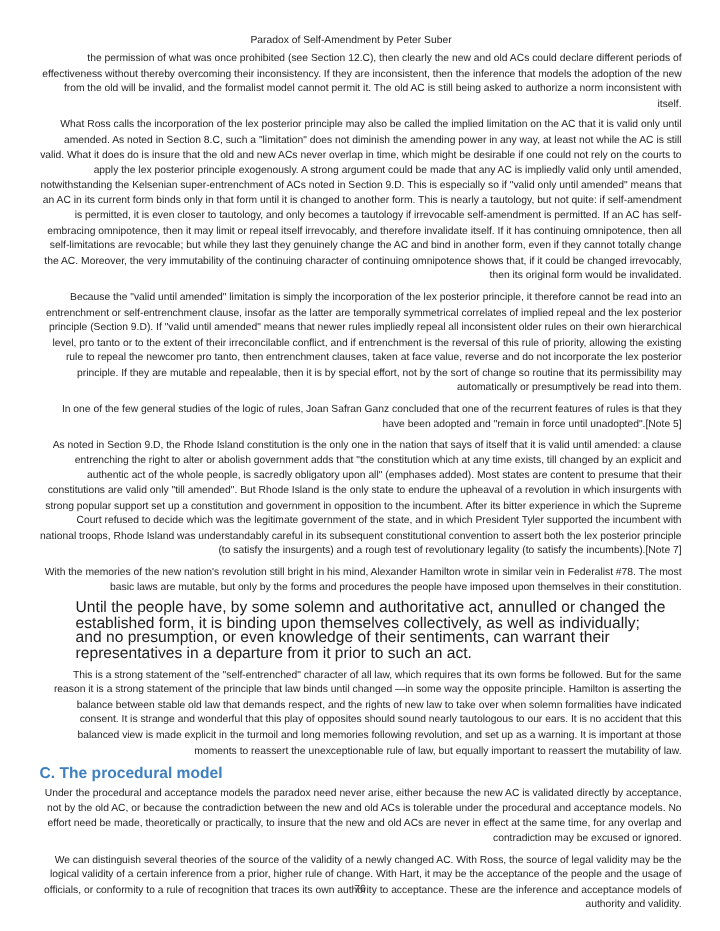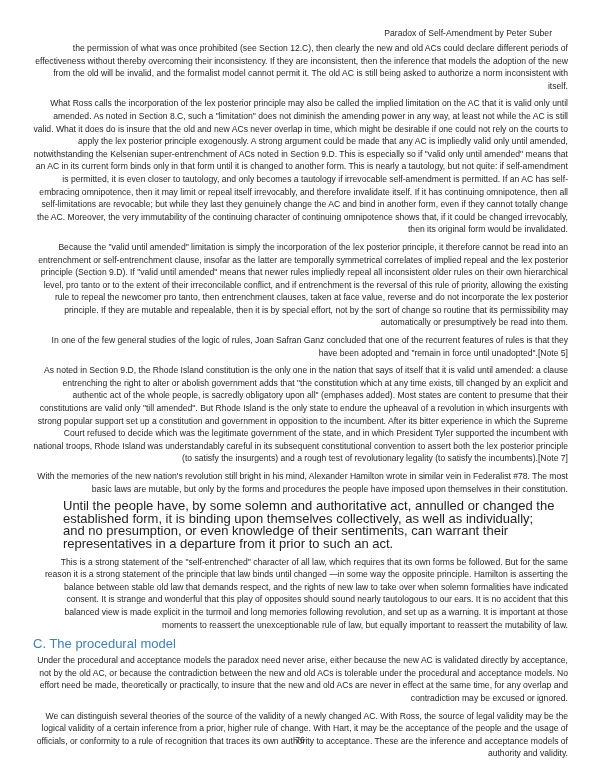--- a/index.html
+++ b/index.html
@@ -16,42 +16,42 @@
     color: #1f1f1f;
     overflow: hidden;
     box-sizing: border-box;
   }
   .content {
     padding: 27px 32px 0 33px;
   }
   .running-header {
     font-size: 8.6px;
     line-height: 12px;
-    text-align: right;
+    text-align: center;
     margin: 0 16px 3px 0;
     color: #1f1f1f;
   }
   p.body-para {
     font-size: 8.6px;
     line-height: 12.6px;
     text-align: right;
     margin: 0 0 5px 0;
     color: #1f1f1f;
   }
   blockquote.quote {
     font-size: 13px;
     line-height: 12.6px;
     margin: 0 12px 5px 30px;
     padding: 0;
     color: #1f1f1f;
   }
   h2.section-heading {
     font-size: 13px;
     line-height: 16px;
-    font-weight: 400;
+    font-weight: 700;
     color: #3E7FBE;
     margin: 3px 0 2px 0;
   }
   .footer-page-number {
     position: absolute;
     left: 0;
     right: 0;
     bottom: 30px;
     text-align: center;
     font-size: 8.6px;

